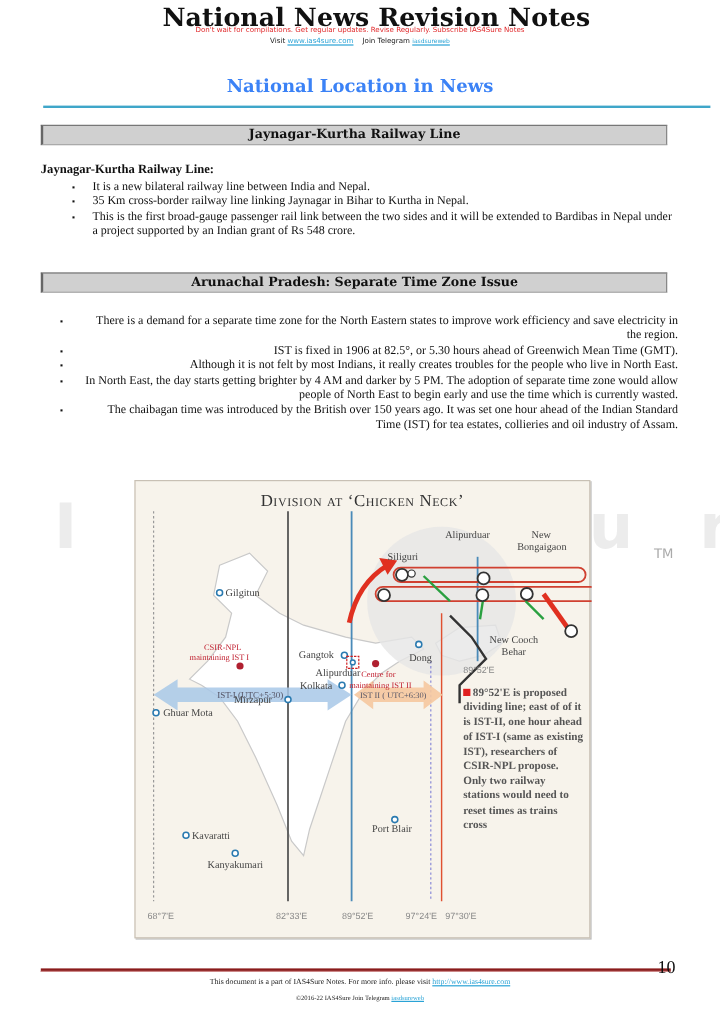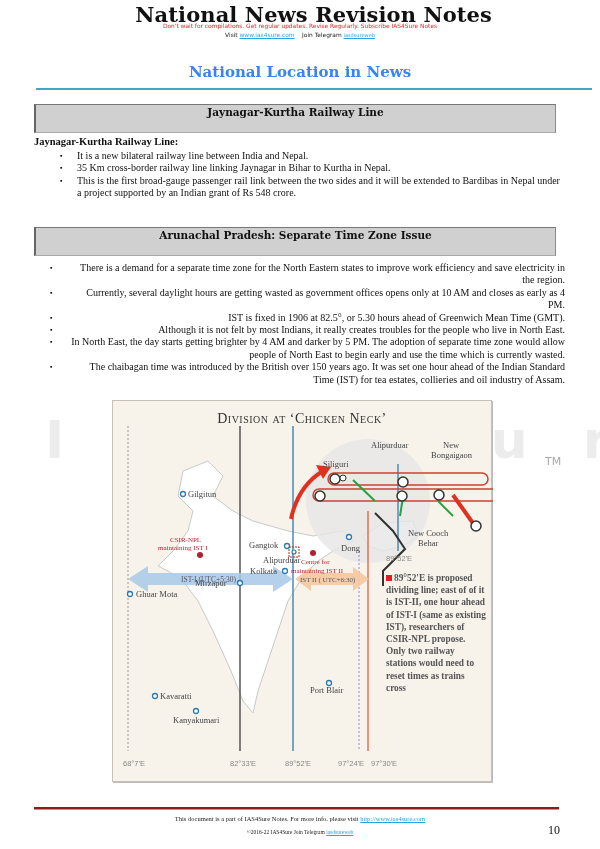--- a/index.html
+++ b/index.html
@@ -12,21 +12,21 @@
     font-family: "DejaVu Sans", sans-serif; font-size: 5.9px; color: #e0282a; }
   .hdr-visit { position: absolute; top: 32px; left: 0; width: 600px; text-align: center;
     font-family: "DejaVu Sans", sans-serif; font-size: 5.9px; color: #222; }
   .hdr-visit a { color: #2aa3d6; text-decoration: underline; }
   .hdr-visit .tg { font-size: 5px; }
 
   .page-title { position: absolute; top: 63px; left: 0; width: 600px; text-align: center;
     font-family: "DejaVu Serif", serif; font-weight: bold; font-size: 15px; color: #3b82f6; }
   .title-rule { position: absolute; top: 88px; left: 36px; width: 556px; height: 2px; background: #3fa6c9; }
 
-  .sec-bar { position: absolute; left: 34px; width: 522px; height: 29px; background: #d0d0d0;
+  .sec-bar { position: absolute; left: 34px; width: 522px; height: 17px; background: #d0d0d0;
     border-top: 1px solid #777; border-left: 2px solid #666; border-right: 1px solid #888; border-bottom: 1px solid #aaa;
     text-align: center; font-family: "DejaVu Serif", serif; font-weight: bold; font-size: 10.5px; line-height: 15px; color: #111; }
 
   .sub-head { position: absolute; top: 136px; left: 34px; font-weight: bold; font-size: 10.5px; }
   ul.blist { position: absolute; list-style: none; font-size: 10px; line-height: 12.4px; color: #111; }
   ul.blist li { position: relative; padding-left: 17px; }
   ul.blist li::before { content: "\25AA"; position: absolute; left: 0; top: 0; font-size: 7px; }
 
   
   .figure { position: absolute; top: 400px; left: 112px; width: 380px; height: 382px; background: #f7f3eb;
@@ -40,21 +40,21 @@
 
   .watermark { position: absolute; top: 410px; left: 45px; font-family: "DejaVu Sans", sans-serif; font-weight: bold;
     font-size: 52px; color: #999; opacity: 0.18; letter-spacing: 55px; }
   .wm-tm { position: absolute; top: 415px; left: 545px; font-family: "DejaVu Sans", sans-serif; font-size: 11px; color: #aaa; margin-top: 40px; }
 
   .foot-rule { position: absolute; top: 807px; left: 34px; width: 525px; height: 3px; background: #8a1c1c; border-bottom: 1px solid #c88; }
   .foot-1 { position: absolute; top: 815px; left: 0; width: 600px; text-align: center; font-size: 6.5px; color: #222; }
   .foot-1 a { color: #2aa3d6; text-decoration: underline; }
   .foot-2 { position: absolute; top: 829px; left: 0; width: 600px; text-align: center; font-size: 5.5px; color: #222; }
   .foot-2 a { color: #2aa3d6; text-decoration: underline; }
-  .page-num { position: absolute; top: 823px; left: 548px; font-size: 12px; color: #111; }
+  .page-num { position: absolute; top: 799px; left: 548px; font-size: 15px; color: #111; }
 </style>
 </head>
 <body>
 
 <div class="hdr-title">National News Revision Notes</div>
 <div class="hdr-tag">Don't wait for compilations. Get regular updates. Revise Regularly. Subscribe IAS4Sure Notes</div>
 <div class="hdr-visit">
   <span>Visit</span>
   <a>www.ias4sure.com</a>
   &nbsp;&nbsp;
@@ -69,21 +69,20 @@
 <div class="sub-head">Jaynagar-Kurtha Railway Line:</div>
 <ul class="blist" style="top:150px; left:60px; width:500px;">
   <li>It is a new bilateral railway line between India and Nepal.</li>
   <li>35 Km cross-border railway line linking Jaynagar in Bihar to Kurtha in Nepal.</li>
   <li>This is the first broad-gauge passenger rail link between the two sides and it will be extended to Bardibas in Nepal under a project supported by an Indian grant of Rs 548 crore.</li>
 </ul>
 
 <div class="sec-bar" style="top:227px">Arunachal Pradesh: Separate Time Zone Issue</div>
 <ul class="blist" style="top:262px; left:50px; width:515px;text-align:right;">
   <li>There is a demand for a separate time zone for the North Eastern states to improve work efficiency and save electricity in the region.</li>
-  <li>Currently, several daylight hours are getting wasted as government offices opens only at 10 AM and closes as early as 4 PM.</li>
   <li>IST is fixed in 1906 at 82.5°, or 5.30 hours ahead of Greenwich Mean Time (GMT).</li>
   <li>Although it is not felt by most Indians, it really creates troubles for the people who live in North East.</li>
   <li> In North East, the day starts getting brighter by 4 AM and darker by 5 PM. The adoption of separate time zone would allow people of North East to begin early and use the time which is currently wasted.</li>
   <li>The chaibagan time was introduced by the British over 150 years ago. It was set one hour ahead of the Indian Standard Time (IST) for tea estates, collieries and oil industry of Assam.</li>
 </ul>
 
 <div class="watermark">IAS4Sure</div>
 <div class="wm-tm">TM</div>
 
 <div class="figure">

